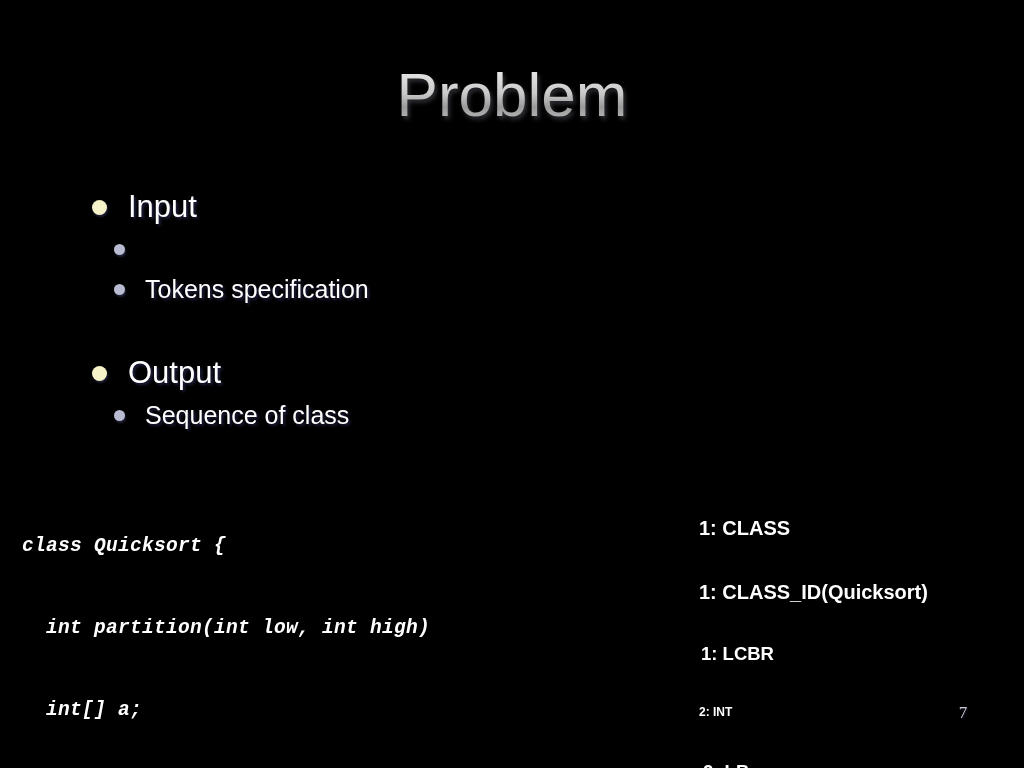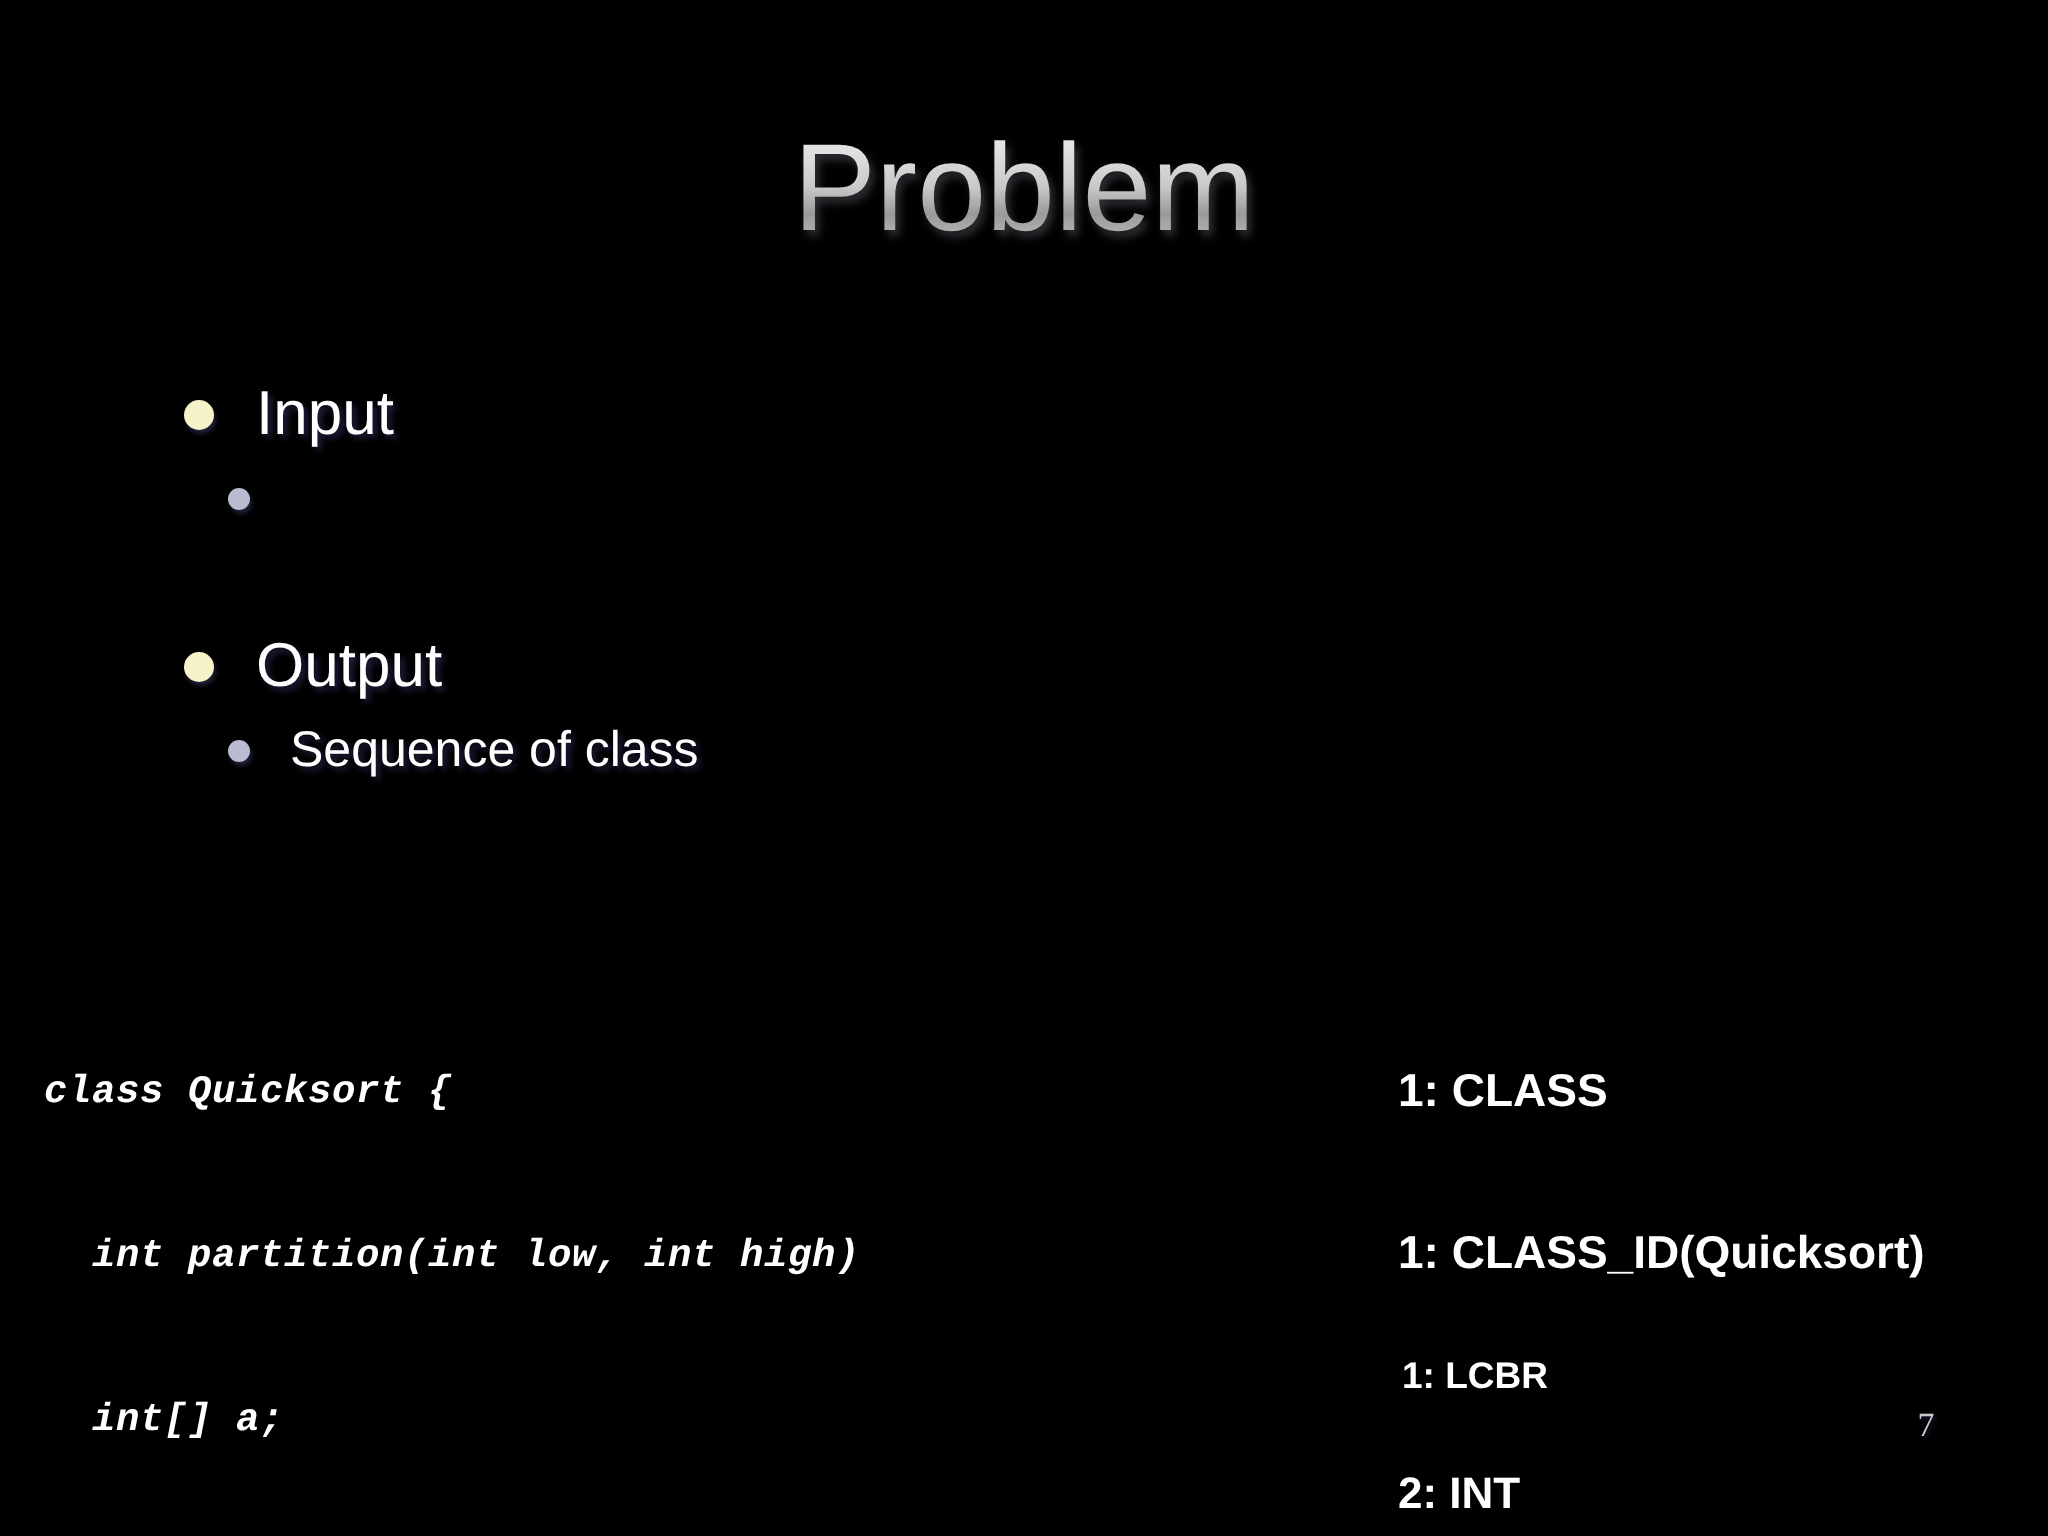--- a/index.html
+++ b/index.html
@@ -131,34 +131,33 @@
     position: absolute;
     left: 699px;
     top: 478px;
     width: 320px;
     color: #ffffff;
     font-family: "Liberation Sans", sans-serif;
     font-weight: bold;
     white-space: pre;
   }
   #token-list .tok-big {
-    font-size: 23px;
+    font-size: 20px;
     line-height: 28px;
     padding-left: 0px;
     white-space: pre;
-    margin-top: 17px;
   }
   #token-list .tok-mid {
     font-size: 18.5px;
     line-height: 23px;
     padding-left: 2px;
     white-space: pre;
   }
   #token-list .tok-mid2 {
-    font-size: 22px;
+    font-size: 12px;
     line-height: 23px;
     padding-left: 0px;
     white-space: pre;
   }
   #token-list .tok-mid3 {
     font-size: 18.5px;
     line-height: 23px;
     padding-left: 4px;
     white-space: pre;
   }
@@ -187,20 +186,24 @@
 
     <div class="lvl1-row">
       <span class="lvl1-dot"></span>
       <span class="lvl1-text">Input</span>
     </div>
 
     <div class="lvl2-row">
       <span class="lvl2-dot"></span>
     </div>
 
+    <div class="lvl2-row">
+      <span class="lvl2-dot"></span>
+      <span class="lvl2-text">Tokens specification</span>
+    </div>
 
     <div class="gap-row"></div>
 
     <div class="lvl1-row">
       <span class="lvl1-dot"></span>
       <span class="lvl1-text">Output</span>
     </div>
 
     <div class="lvl2-row">
       <span class="lvl2-dot"></span>

